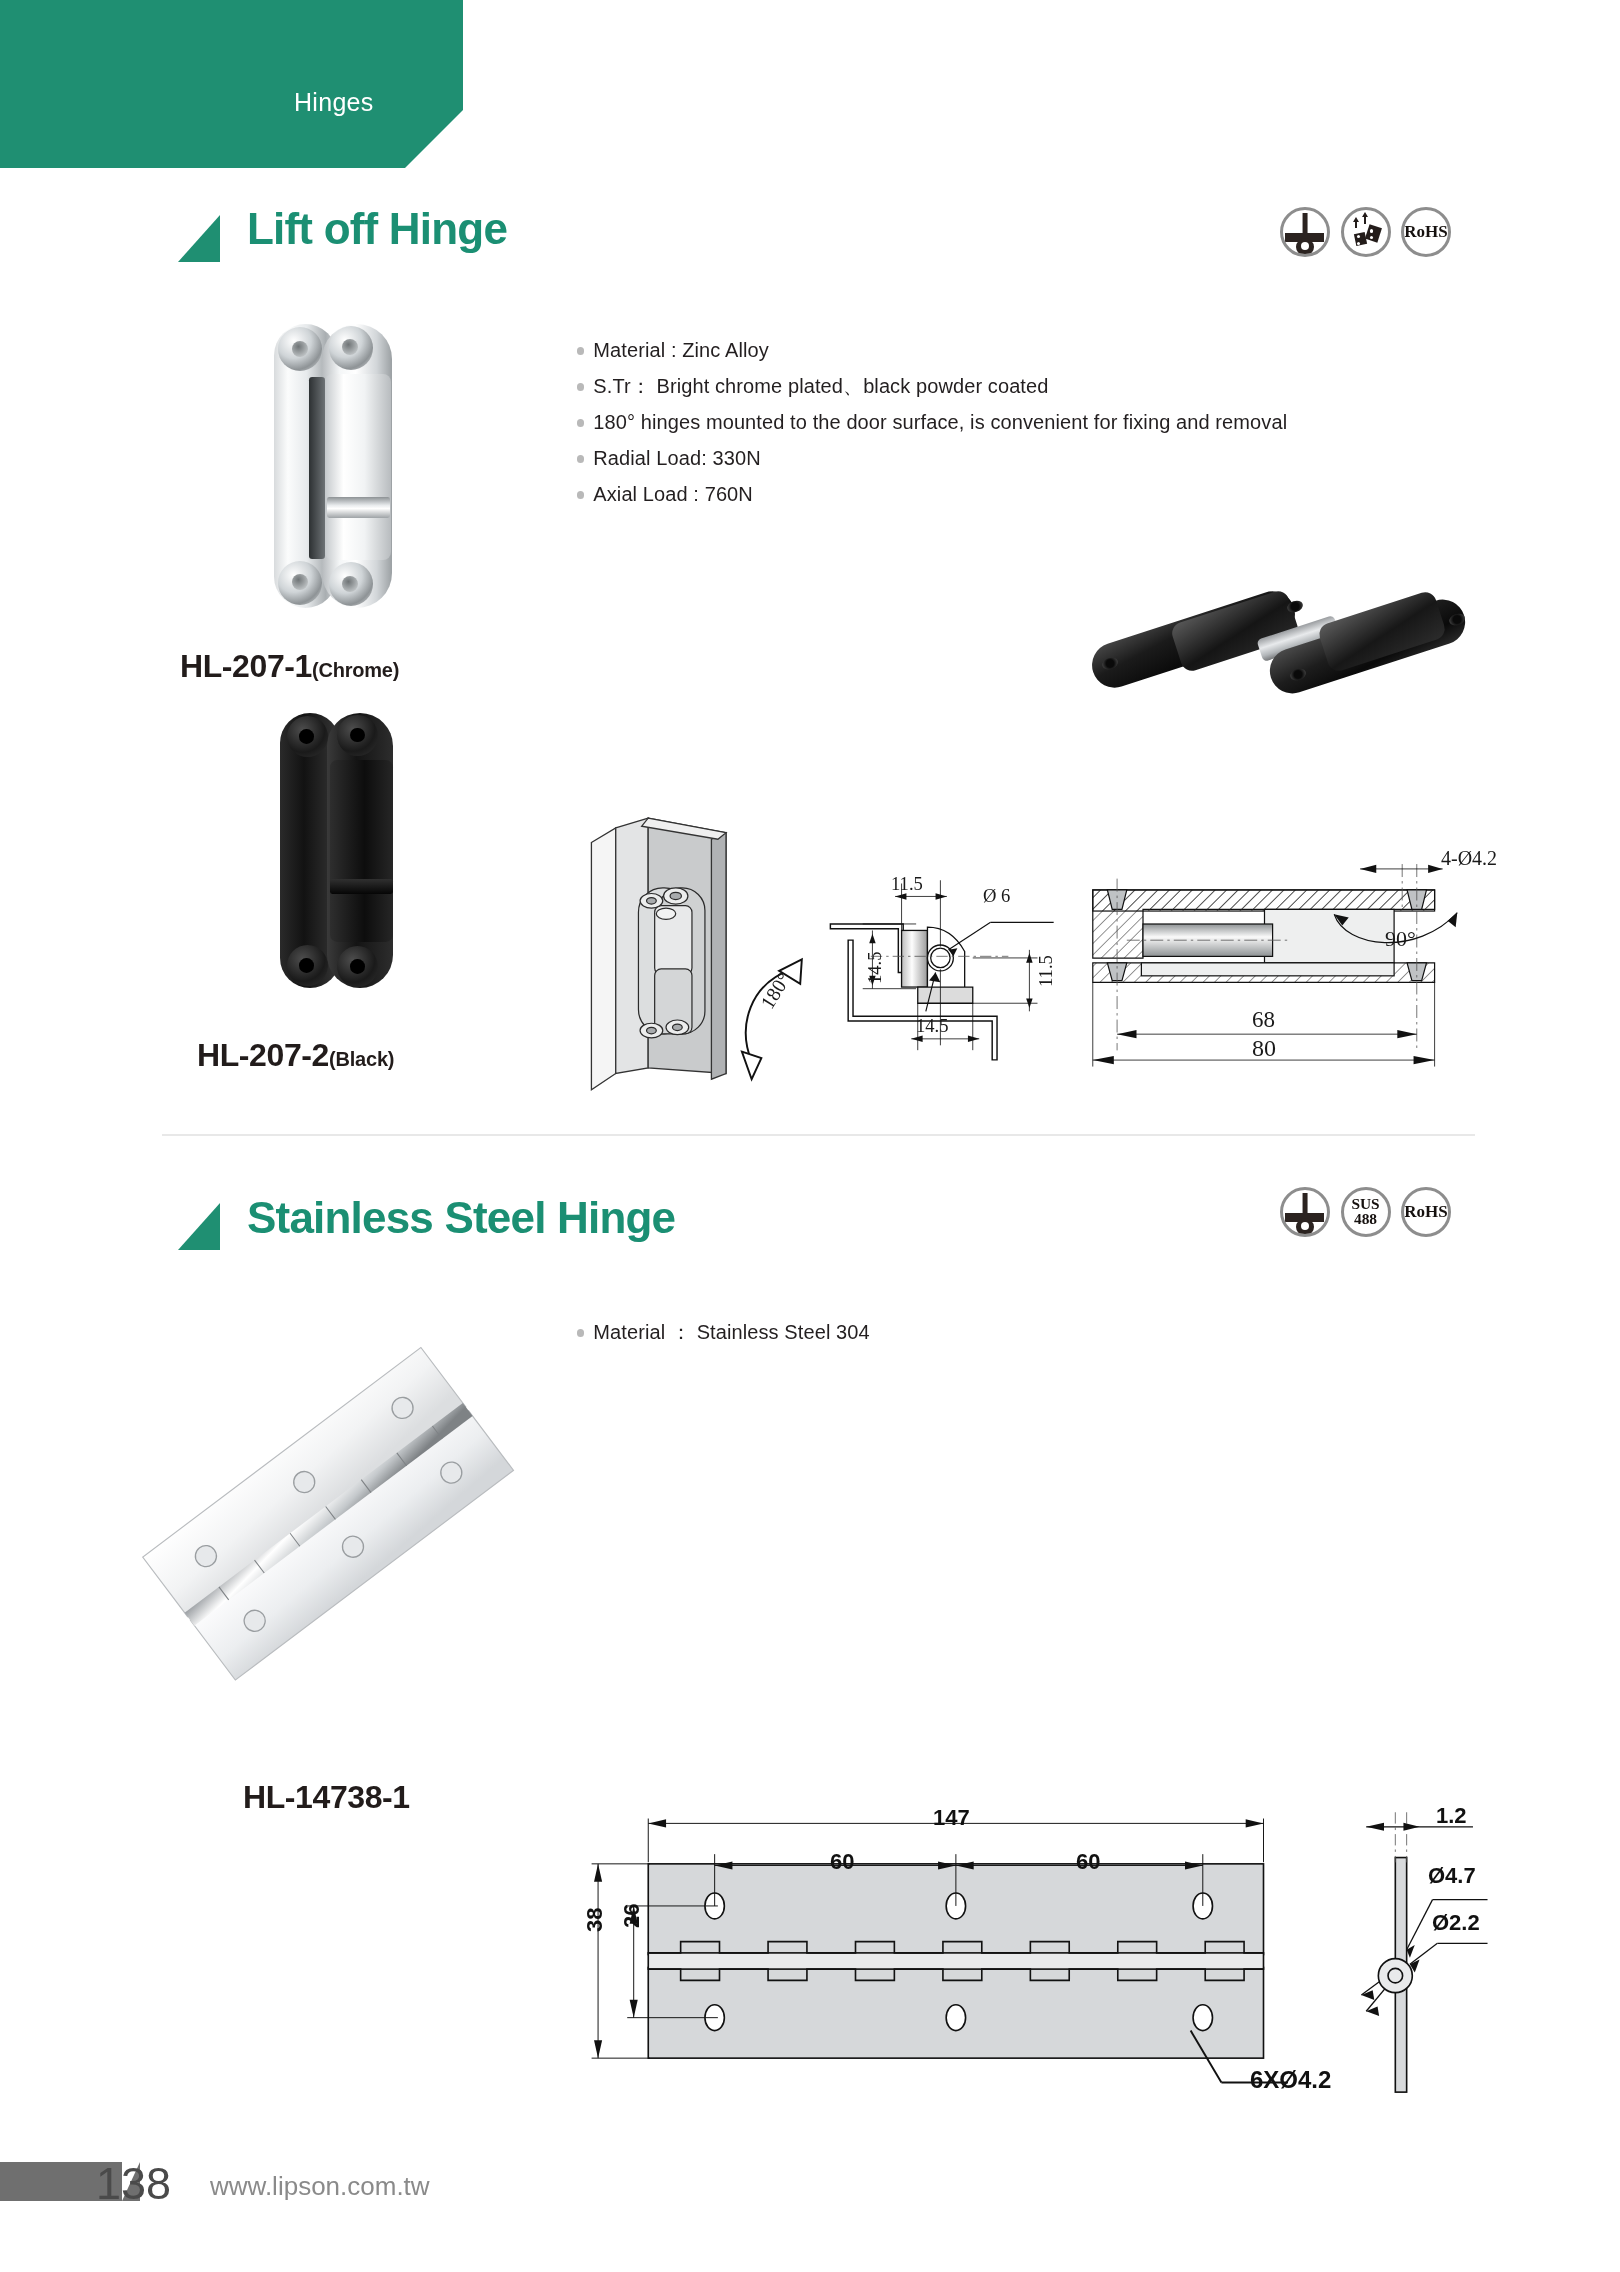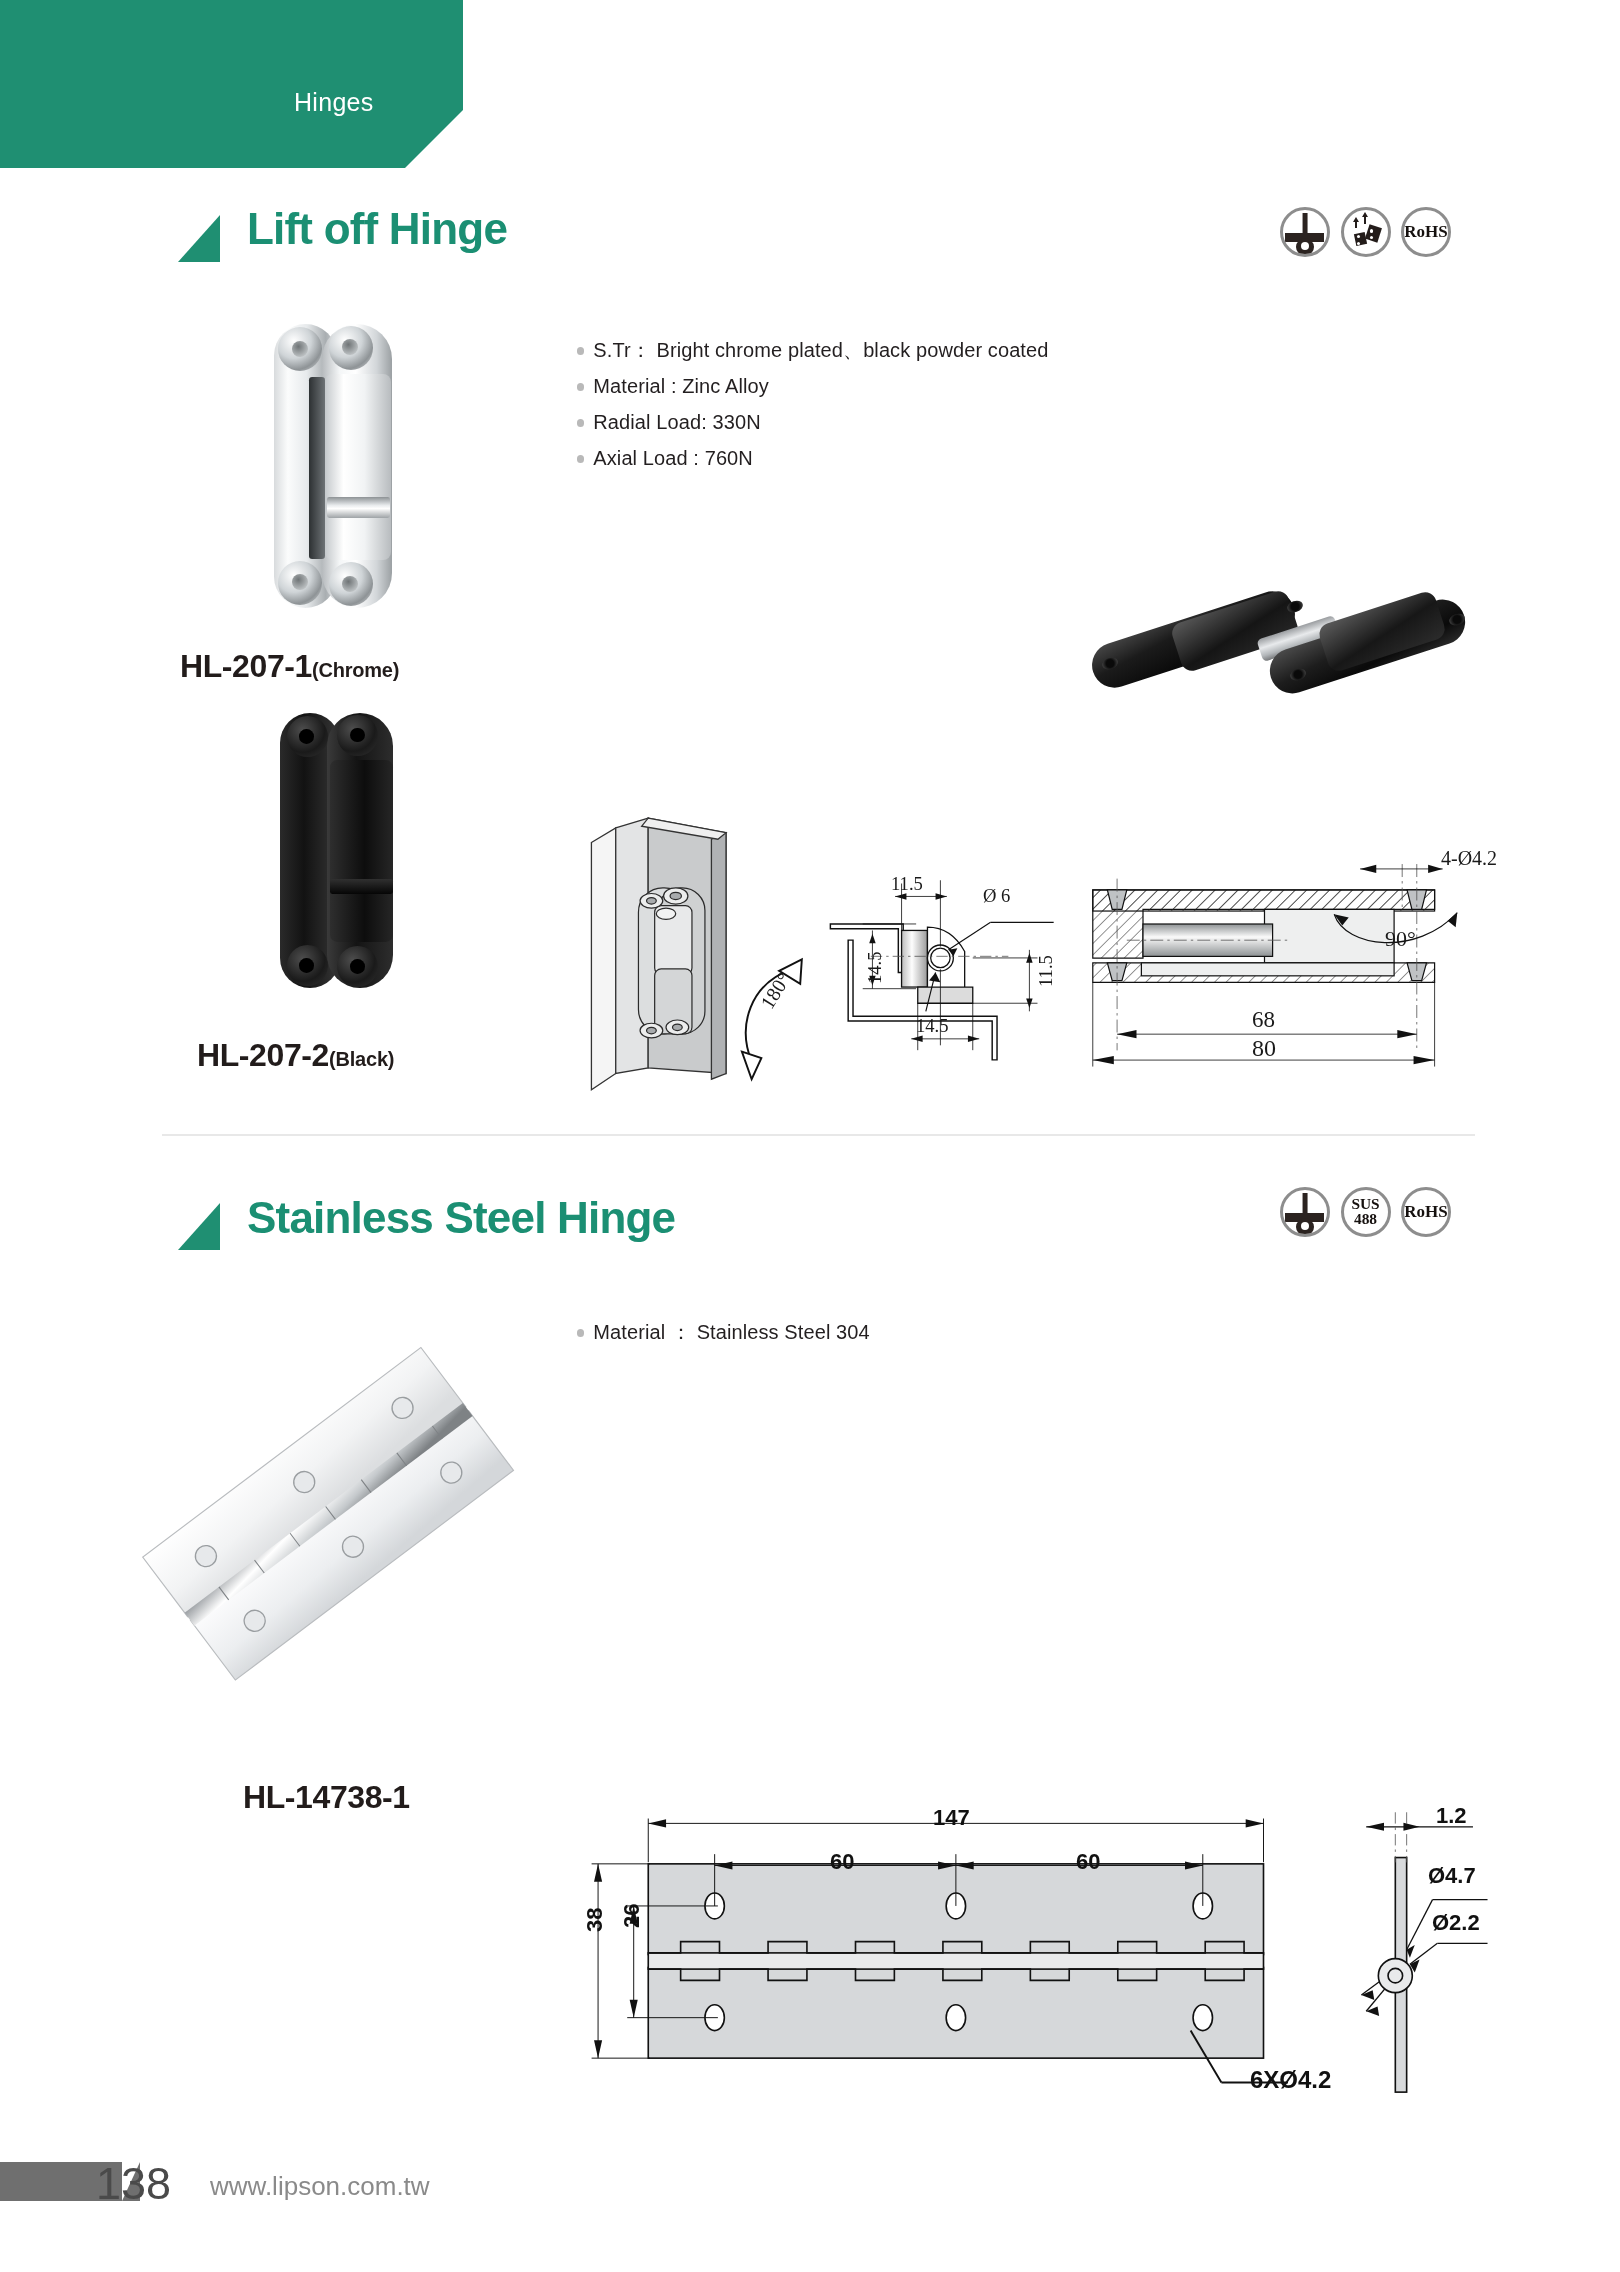--- a/index.html
+++ b/index.html
@@ -161,25 +161,29 @@
     <span class="lo-arr" style="left:18px;top:2.4px;"></span>
   </div>
   <div class="badge">
     <span class="badge-txt" style="font-size:17px;">RoHS</span>
   </div>
 </div>
 
 <div class="bullets" style="left:577px;top:339px;width:818px;">
   <div class="bl">
     <span class="bl-dot"></span>
-    <span class="bl-txt">S.Tr： Bright chrome plated、black powder coated</span>
+    <span class="bl-txt">Material : Zinc Alloy</span>
   </div>
   <div class="bl">
     <span class="bl-dot"></span>
-    <span class="bl-txt">Material : Zinc Alloy</span>
+    <span class="bl-txt">S.Tr： Bright chrome plated、black powder coated</span>
+  </div>
+  <div class="bl">
+    <span class="bl-dot"></span>
+    <span class="bl-txt">180° hinges mounted to the door surface, is convenient for fixing and removal</span>
   </div>
   <div class="bl">
     <span class="bl-dot"></span>
     <span class="bl-txt">Radial Load: 330N</span>
   </div>
   <div class="bl">
     <span class="bl-dot"></span>
     <span class="bl-txt">Axial Load : 760N</span>
   </div>
 </div>

